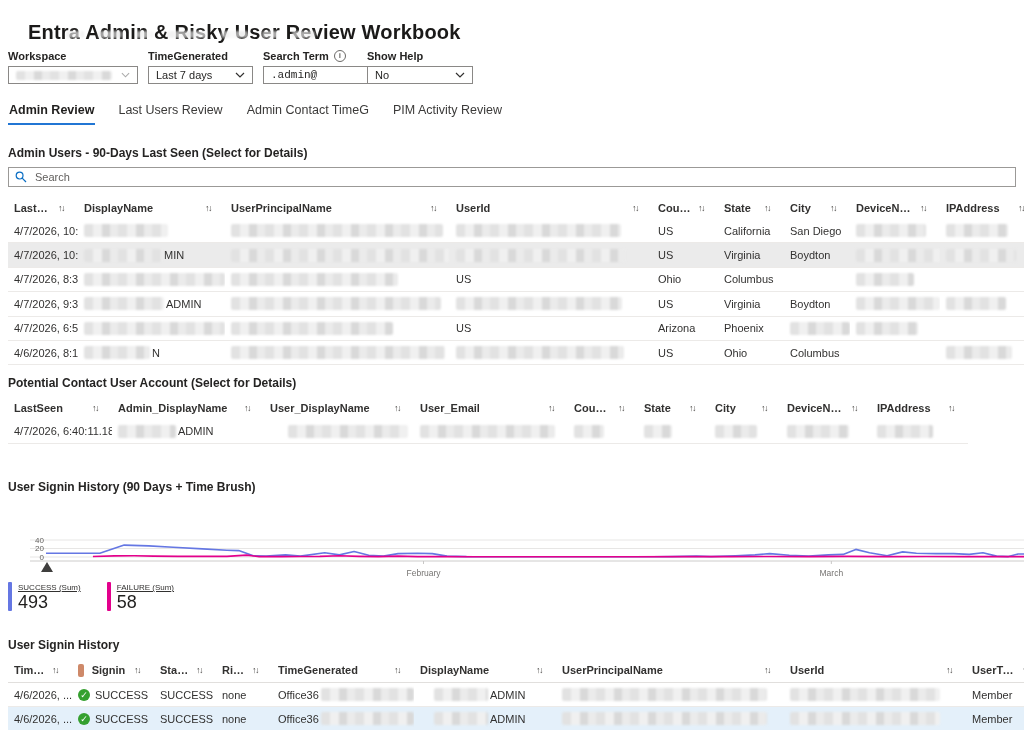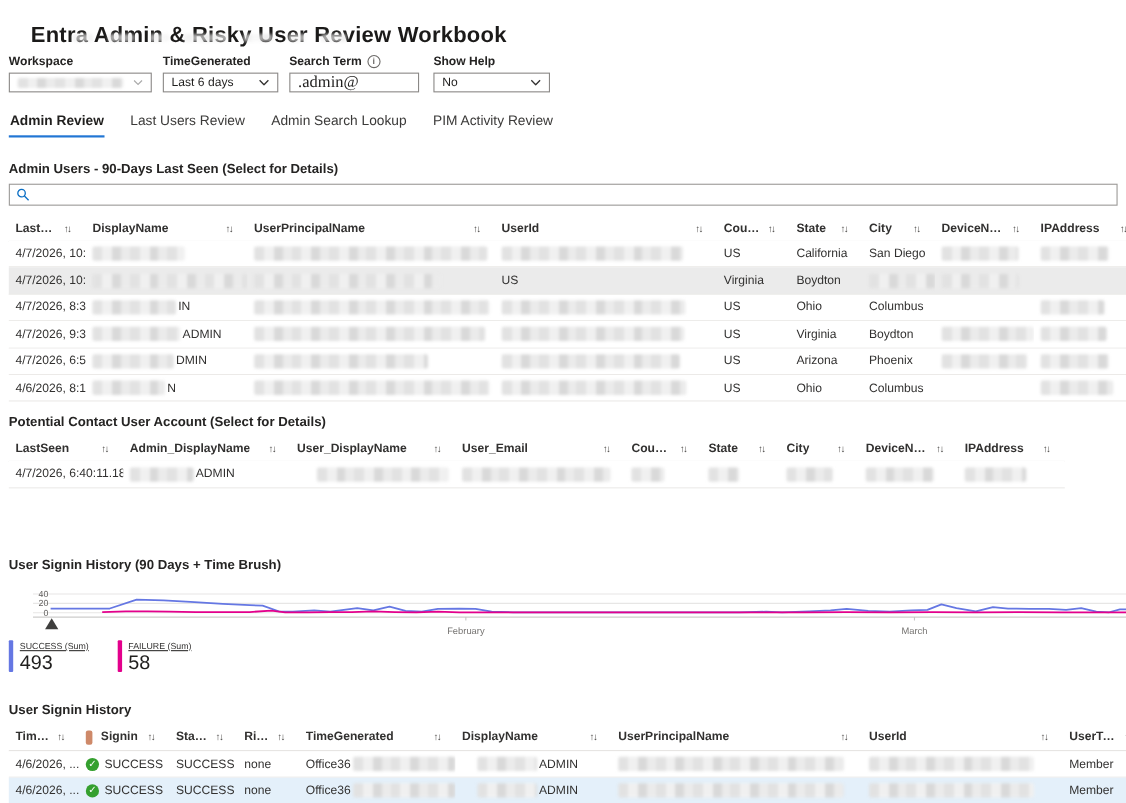--- a/index.html
+++ b/index.html
@@ -20,21 +20,21 @@
   }
   .blur.light{background:repeating-linear-gradient(90deg,#ececec 0 8px,#f5f5f5 8px 16px,#e6e6e6 16px 24px);}
   
   .fgroup{position:absolute;top:49px;}
   .flabel{font-size:11px;font-weight:600;color:#252423;height:13px;display:flex;align-items:center;}
   .fbox{
     margin-top:4px;height:16px;border:1px solid #8a8886;background:#fff;
     display:flex;align-items:center;justify-content:space-between;padding:0 7px;
     font-size:11px;color:#201f1e;box-sizing:content-box;
   }
-  .fbox input{border:none;outline:none;font-size:15px;width:100%;padding:0;color:#201f1e;font-family:Liberation Serif, serif;background:transparent;}
+  .fbox input{border:none;outline:none;font-size:11px;width:100%;padding:0;color:#201f1e;font-family:Liberation Mono, monospace;background:transparent;}
   .chev{display:inline-flex;align-items:center;}
   .info-icon{
     display:inline-block;width:10px;height:10px;border:1px solid #6b6967;border-radius:50%;
     font-size:8px;line-height:10px;text-align:center;color:#6b6967;margin-left:5px;font-weight:600;
   }
   
   .tabs{position:absolute;top:101px;left:8px;display:flex;justify-content:flex-end;}
   .tab{font-size:12.5px;color:#3b3a39;margin-right:22px;padding:2px 1px 6px;cursor:pointer;}
   .tab.active{color:#201f1e;font-weight:700;border-bottom:2.5px solid #2176d4;}
   
@@ -92,65 +92,66 @@
     <span class="chev" style="opacity:.45">
       <svg width="9" height="6" viewBox="0 0 10 6">
           <path d="M1 1 L5 5 L9 1" fill="none" stroke="#444" stroke-width="1.2"></path>
         </svg>
     </span>
   </div>
 </div>
 <div class="fgroup" style="left:148px;width:105px">
   <div class="flabel">TimeGenerated</div>
   <div class="fbox">
-    <span>Last 6 days</span>
+    <span>Last 7 days</span>
     <span class="chev">
       <svg width="10" height="6" viewBox="0 0 10 6">
           <path d="M1 1 L5 5 L9 1" fill="none" stroke="#323130" stroke-width="1.2"></path>
         </svg>
     </span>
   </div>
 </div>
 <div class="fgroup" style="left:263px;width:118px">
   <div class="flabel">
     <span>Search Term</span>
     <span class="info-icon">i</span>
   </div>
   <div class="fbox">
     <input type="text" value=".admin@" style="">
   </div>
 </div>
-<div class="fgroup" style="left:394px;width:106px">
+<div class="fgroup" style="left:367px;width:106px">
   <div class="flabel">Show Help</div>
   <div class="fbox">
     <span>No</span>
     <span class="chev">
       <svg width="10" height="6" viewBox="0 0 10 6">
           <path d="M1 1 L5 5 L9 1" fill="none" stroke="#323130" stroke-width="1.2"></path>
         </svg>
     </span>
   </div>
 </div>
 
 <div class="tabs" id="tabs">
     <div class="tab active">Admin Review</div>
     <div class="tab">Last Users Review</div>
-    <div class="tab">Admin Search Lookup</div>
+    <div class="tab">Admin Contact TimeG</div>
     <div class="tab">PIM Activity Review</div>
   </div>
 
 <div class="sec-title abs" style="left:8px;top:146px">Admin Users - 90-Days Last Seen (Select for Details)</div>
 
 <div class="searchbox">
   <span style="display:inline-flex">
     <svg width="12" height="12" viewBox="0 0 12 12">
         <circle cx="4.6" cy="4.6" r="3.4" fill="none" stroke="#0a6ec4" stroke-width="1.2"></circle>
         <line x1="7.2" y1="7.2" x2="11" y2="11" stroke="#0a6ec4" stroke-width="1.2"></line>
       </svg>
   </span>
+  <input type="text" placeholder="Search" style="">
 </div>
 
 <div class="ghead" id="admin-head" style="left: 8px; top: 197px; width: 1030px; grid-template-columns: 70px 147px 225px 202px 66px 66px 66px 90px 98px;">
     <div class="hcell">
       <span class="hlabel">LastSeen</span>
       <span class="sort">↑↓</span>
     </div>
     <div class="hcell">
       <span class="hlabel">DisplayName</span>
       <span class="sort">↑↓</span>
@@ -212,20 +213,24 @@
       </div>
       <div class="gcell">
         <span class="blur" style="width: 62px; height: 13px;"></span>
       </div>
     </div>
     <div class="grow sel-gray" style="grid-template-columns: 70px 147px 225px 202px 66px 66px 66px 90px 98px; height: 23.4px;">
       <div class="gcell">
         <span>4/7/2026, 10:...</span>
       </div>
       <div class="gcell">
+        <span class="blur" style="width: 78px; height: 13px;"></span>
+        <span class="ptext">MIN</span>
+      </div>
+      <div class="gcell">
         <span class="blur" style="width: 218px; height: 13px;"></span>
       </div>
       <div class="gcell">
         <span class="blur" style="width: 170px; height: 13px;"></span>
       </div>
       <div class="gcell">
         <span>US</span>
       </div>
       <div class="gcell">
         <span>Virginia</span>
@@ -236,24 +241,20 @@
       <div class="gcell">
         <span class="blur" style="width: 95px; height: 13px;"></span>
       </div>
       <div class="gcell">
         <span class="blur" style="width: 70px; height: 13px;"></span>
       </div>
     </div>
     <div class="grow" style="grid-template-columns: 70px 147px 225px 202px 66px 66px 66px 90px 98px; height: 23.4px;">
       <div class="gcell">
         <span>4/7/2026, 8:3...</span>
-      </div>
-      <div class="gcell">
-        <span class="blur" style="width: 76px; height: 13px;"></span>
-        <span class="ptext">IN</span>
       </div>
       <div class="gcell">
         <span class="blur" style="width: 214px; height: 13px;"></span>
       </div>
       <div class="gcell">
         <span class="blur" style="width: 167px; height: 13px;"></span>
       </div>
       <div class="gcell">
         <span>US</span>
       </div>
@@ -296,24 +297,20 @@
       </div>
       <div class="gcell">
         <span class="blur" style="width: 60px; height: 13px;"></span>
       </div>
     </div>
     <div class="grow" style="grid-template-columns: 70px 147px 225px 202px 66px 66px 66px 90px 98px; height: 23.4px;">
       <div class="gcell">
         <span>4/7/2026, 6:5...</span>
       </div>
       <div class="gcell">
-        <span class="blur" style="width: 74px; height: 13px;"></span>
-        <span class="ptext">DMIN</span>
-      </div>
-      <div class="gcell">
         <span class="blur" style="width: 158px; height: 13px;"></span>
       </div>
       <div class="gcell">
         <span class="blur" style="width: 162px; height: 13px;"></span>
       </div>
       <div class="gcell">
         <span>US</span>
       </div>
       <div class="gcell">
         <span>Arizona</span>
@@ -423,21 +420,21 @@
       </div>
       <div class="gcell">
         <span class="blur" style="width: 62px; height: 13px;"></span>
       </div>
       <div class="gcell">
         <span class="blur" style="width: 56px; height: 13px;"></span>
       </div>
     </div>
   </div>
 
-<div class="sec-title abs" style="left:8px;top:506px">User Signin History (90 Days + Time Brush)</div>
+<div class="sec-title abs" style="left:8px;top:480px">User Signin History (90 Days + Time Brush)</div>
 <svg id="chart" class="abs" style="left:0;top:524px" width="1024" height="58">
     <line x1="30" y1="16" x2="1024" y2="16" stroke="#e7e6e5" stroke-width="1"></line>
     <text x="44" y="18.8" font-size="8" fill="#605e5c" text-anchor="end" font-family="Liberation Sans, DejaVu Sans, sans-serif">40</text>
     <line x1="30" y1="24.5" x2="1024" y2="24.5" stroke="#e7e6e5" stroke-width="1"></line>
     <text x="44" y="27.3" font-size="8" fill="#605e5c" text-anchor="end" font-family="Liberation Sans, DejaVu Sans, sans-serif">20</text>
     <line x1="30" y1="33" x2="1024" y2="33" stroke="#e7e6e5" stroke-width="1"></line>
     <text x="44" y="35.8" font-size="8" fill="#605e5c" text-anchor="end" font-family="Liberation Sans, DejaVu Sans, sans-serif">0</text>
     <line x1="30" y1="37" x2="1024" y2="37" stroke="#cdcccb" stroke-width="1"></line>
     <line x1="423.508" y1="37" x2="423.508" y2="40" stroke="#c8c7c6" stroke-width="1"></line>
     <text x="423.508" y="52" font-size="8.5" fill="#767472" text-anchor="middle" font-family="Liberation Sans, DejaVu Sans, sans-serif">February</text>

